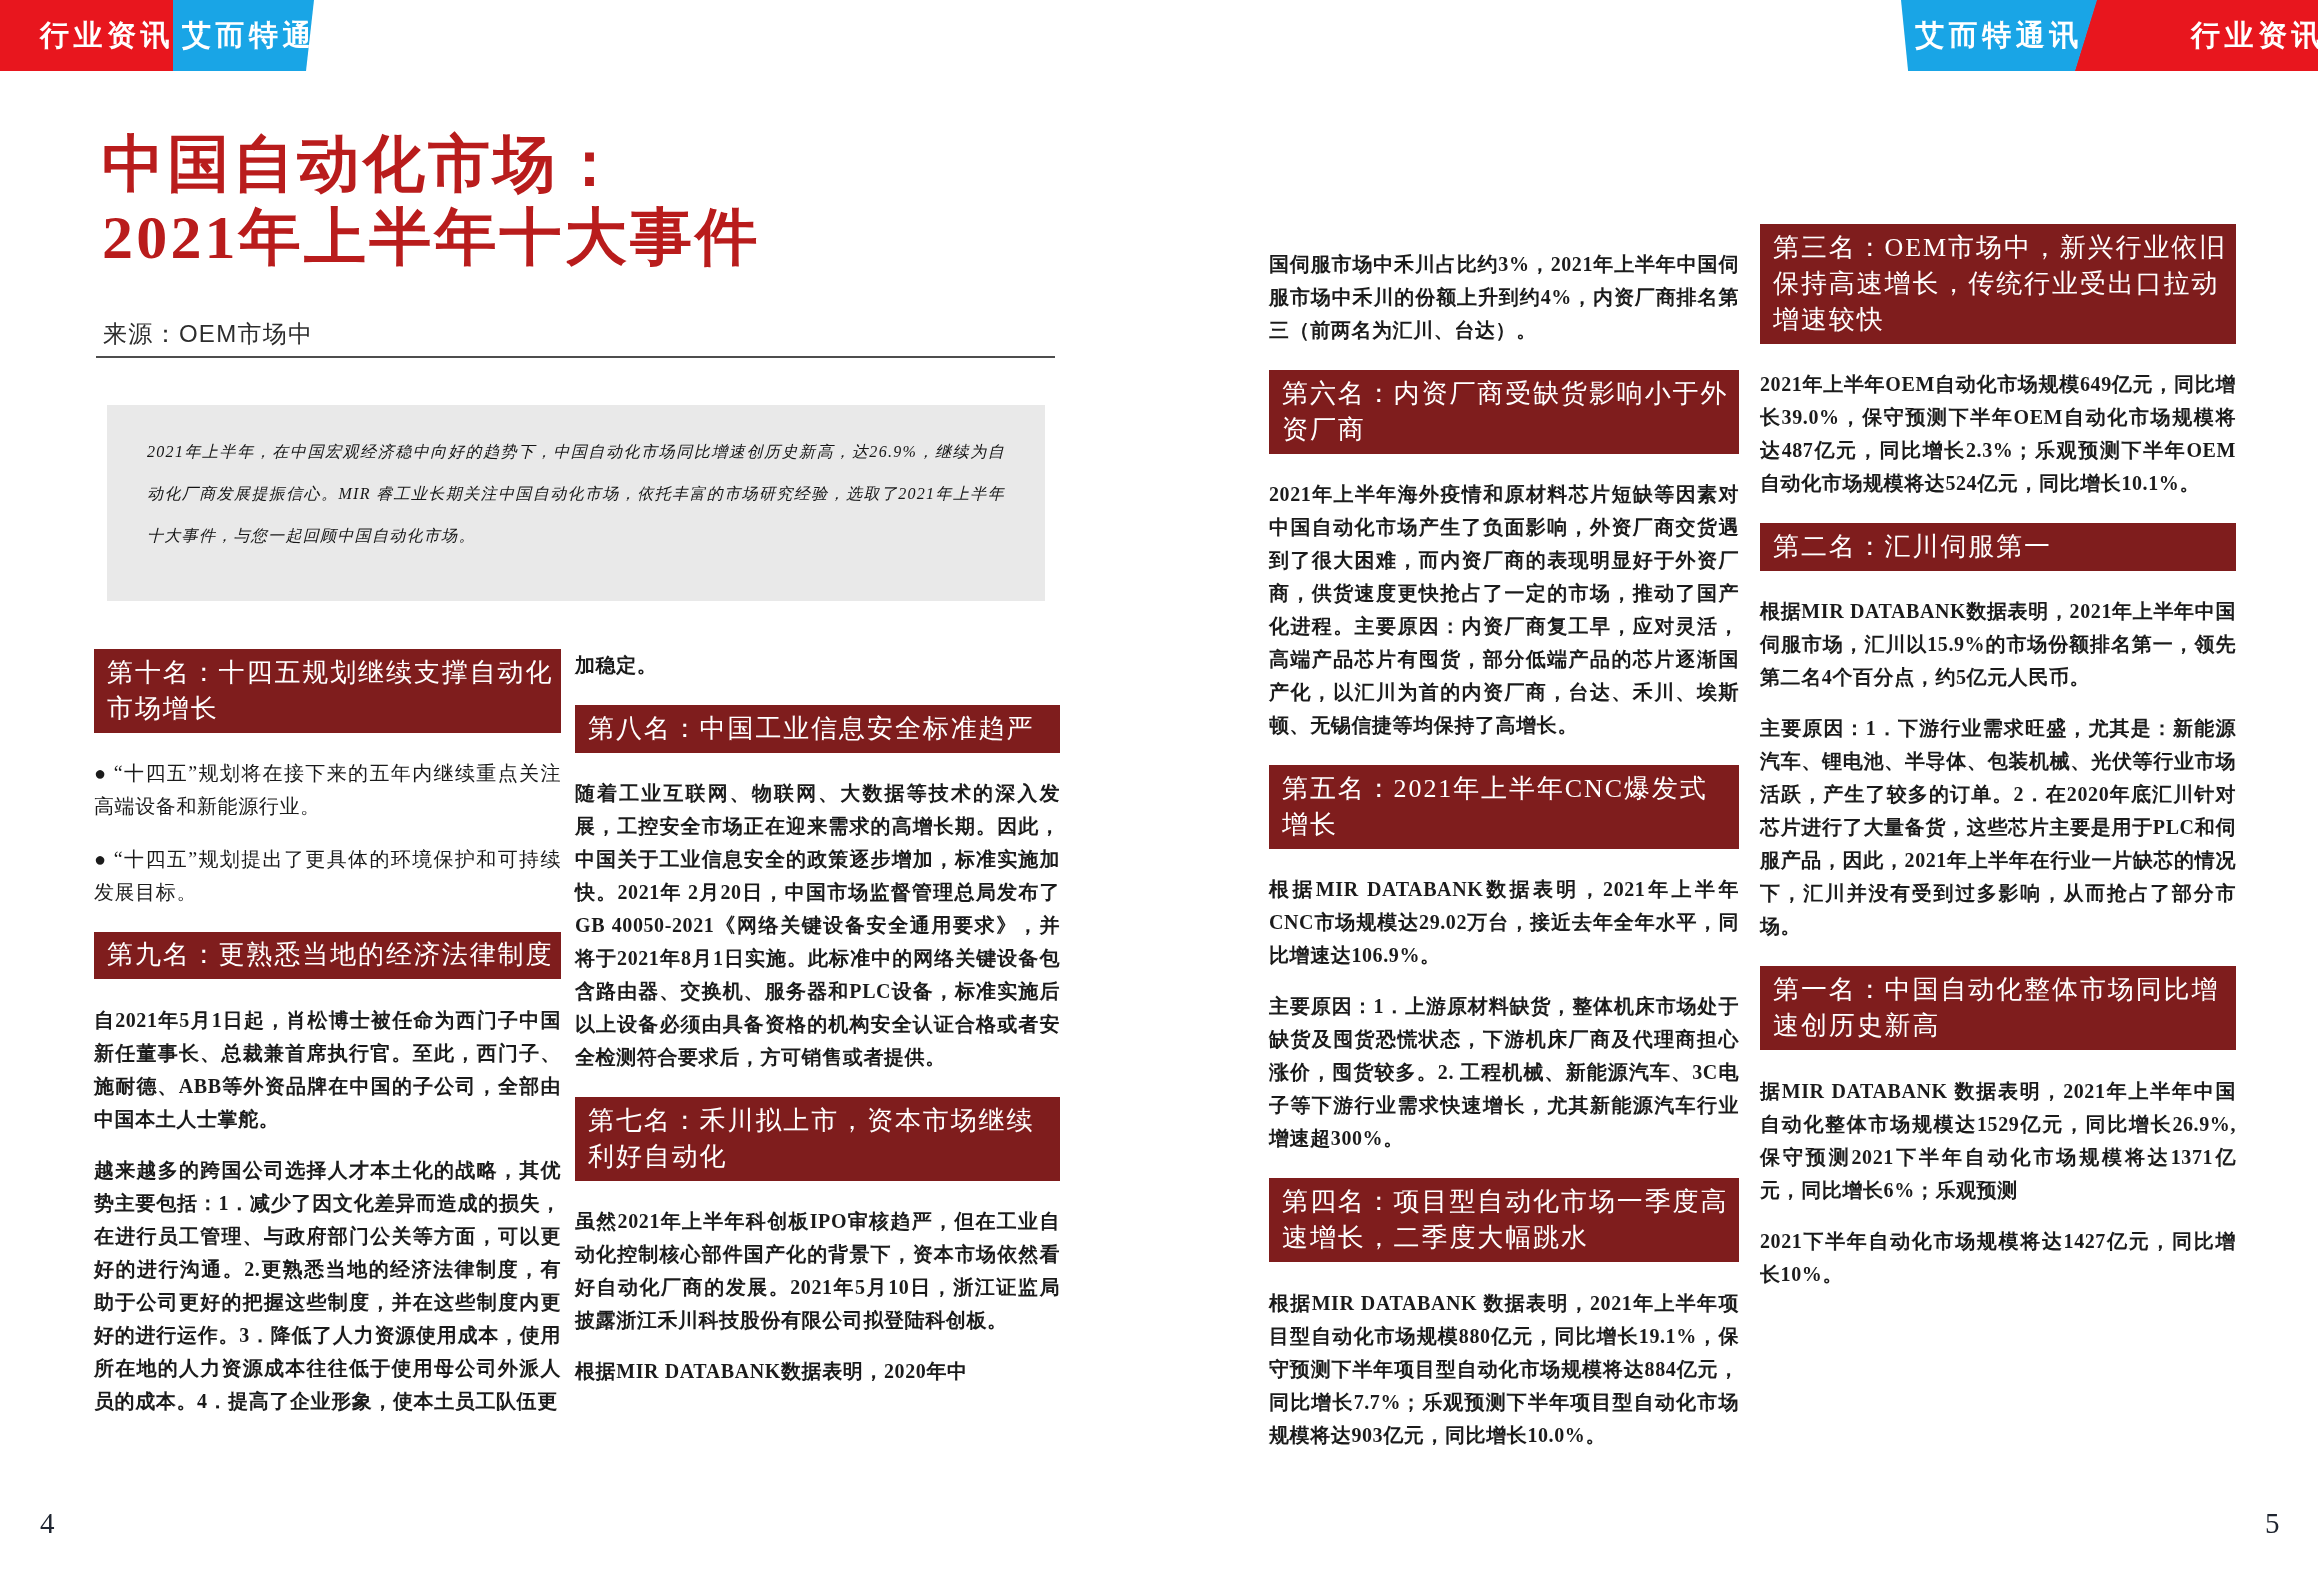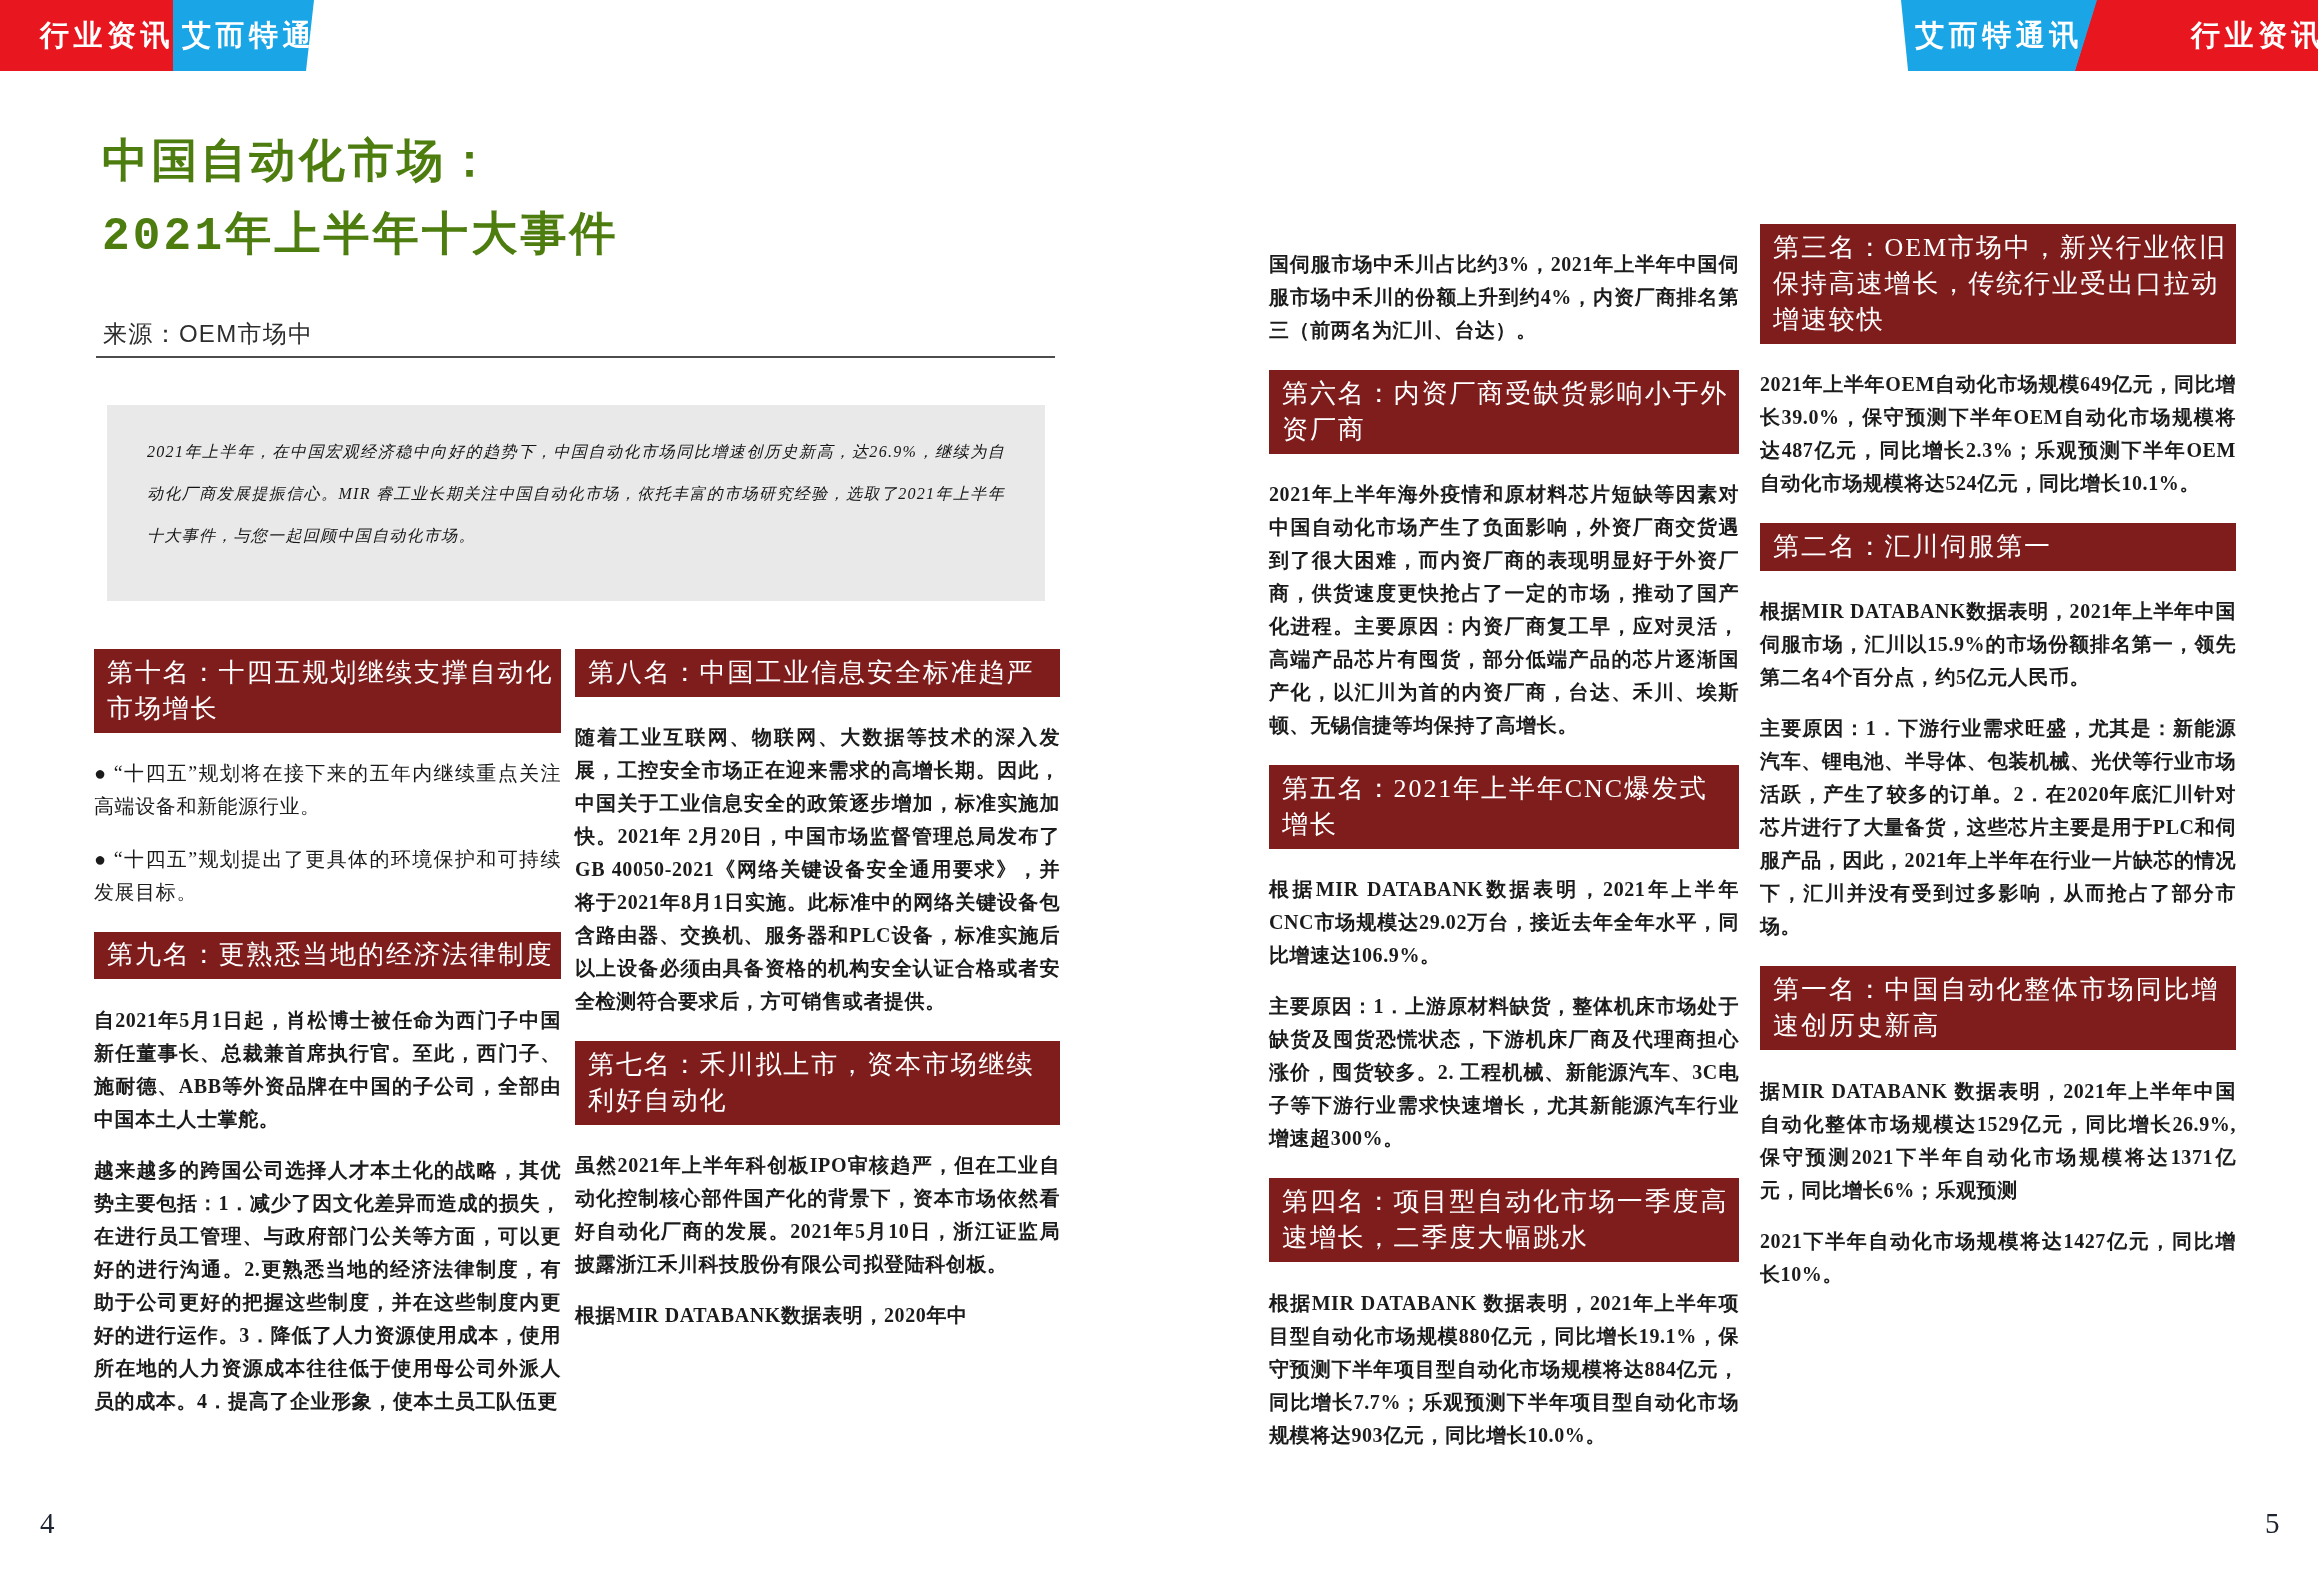--- a/index.html
+++ b/index.html
@@ -24,23 +24,23 @@
     clip-path:polygon(150px 0,314px 0,306px 71px,173px 71px);}
   .tab-blue-left span{margin-left:182px;white-space:nowrap;}
   .tab-blue-right{left:1901px;width:196px;background:#19a5e6;z-index:1;
     clip-path:polygon(0 0,196px 0,174px 71px,7.1px 71px);justify-content:center;}
   .tab-red-right{left:2068px;width:251px;background:#e8161e;z-index:0;
     clip-path:polygon(28.4px 0,251px 0,251px 71px,6.5px 71px);}
   .tab-red-right span{margin-left:123px;white-space:nowrap;}
   
   .headline{
     position:absolute;left:102px;top:128px;
-    font-family:Liberation Mono, monospace;
-    font-weight:700;font-size:46px;line-height:73px;
-    letter-spacing:3.2px;color:#4d7c0f;white-space:pre-line;
+    font-family:Liberation Serif, serif;
+    font-weight:700;font-size:62px;line-height:73px;
+    letter-spacing:3.2px;color:#b91c1c;white-space:pre-line;
   }
   .source-line{
     position:absolute;left:103px;top:318px;
     font-family:"Liberation Sans","DejaVu Sans",sans-serif;
     font-size:24px;letter-spacing:1.3px;color:#2d2d2d;
   }
   .divider{
     position:absolute;left:96px;top:356px;width:959px;height:1.9px;background:#4d4d4d;
   }
   .intro-box{
@@ -118,20 +118,21 @@
 
   <div id="col1" class="col">
       <div class="rank-heading">第十名：十四五规划继续支撑自动化市场增长</div>
       <div class="bullet-item">●  “十四五”规划将在接下来的五年内继续重点关注高端设备和新能源行业。</div>
       <div class="bullet-item">●  “十四五”规划提出了更具体的环境保护和可持续发展目标。</div>
       <div class="rank-heading">第九名：更熟悉当地的经济法律制度</div>
       <div class="body-para">自2021年5月1日起，肖松博士被任命为西门子中国新任董事长、总裁兼首席执行官。至此，西门子、施耐德、ABB等外资品牌在中国的子公司，全部由中国本土人士掌舵。</div>
       <div class="body-para">越来越多的跨国公司选择人才本土化的战略，其优势主要包括：1．减少了因文化差异而造成的损失，在进行员工管理、与政府部门公关等方面，可以更好的进行沟通。2.更熟悉当地的经济法律制度，有助于公司更好的把握这些制度，并在这些制度内更好的进行运作。3．降低了人力资源使用成本，使用所在地的人力资源成本往往低于使用母公司外派人员的成本。4．提高了企业形象，使本土员工队伍更</div>
     </div>
   <div id="col2" class="col">
+      <div class="body-para">加稳定。</div>
       <div class="rank-heading">第八名：中国工业信息安全标准趋严</div>
       <div class="body-para">随着工业互联网、物联网、大数据等技术的深入发展，工控安全市场正在迎来需求的高增长期。因此，中国关于工业信息安全的政策逐步增加，标准实施加快。2021年 2月20日，中国市场监督管理总局发布了GB 40050-2021《网络关键设备安全通用要求》，并将于2021年8月1日实施。此标准中的网络关键设备包含路由器、交换机、服务器和PLC设备，标准实施后以上设备必须由具备资格的机构安全认证合格或者安全检测符合要求后，方可销售或者提供。</div>
       <div class="rank-heading">第七名：禾川拟上市，资本市场继续利好自动化</div>
       <div class="body-para">虽然2021年上半年科创板IPO审核趋严，但在工业自动化控制核心部件国产化的背景下，资本市场依然看好自动化厂商的发展。2021年5月10日，浙江证监局披露浙江禾川科技股份有限公司拟登陆科创板。</div>
       <div class="body-para">根据MIR DATABANK数据表明，2020年中</div>
     </div>
   <div id="col3" class="col">
       <div class="body-para">国伺服市场中禾川占比约3%，2021年上半年中国伺服市场中禾川的份额上升到约4%，内资厂商排名第三（前两名为汇川、台达）。</div>
       <div class="rank-heading">第六名：内资厂商受缺货影响小于外资厂商</div>
       <div class="body-para">2021年上半年海外疫情和原材料芯片短缺等因素对中国自动化市场产生了负面影响，外资厂商交货遇到了很大困难，而内资厂商的表现明显好于外资厂商，供货速度更快抢占了一定的市场，推动了国产化进程。主要原因：内资厂商复工早，应对灵活，高端产品芯片有囤货，部分低端产品的芯片逐渐国产化，以汇川为首的内资厂商，台达、禾川、埃斯顿、无锡信捷等均保持了高增长。</div>

